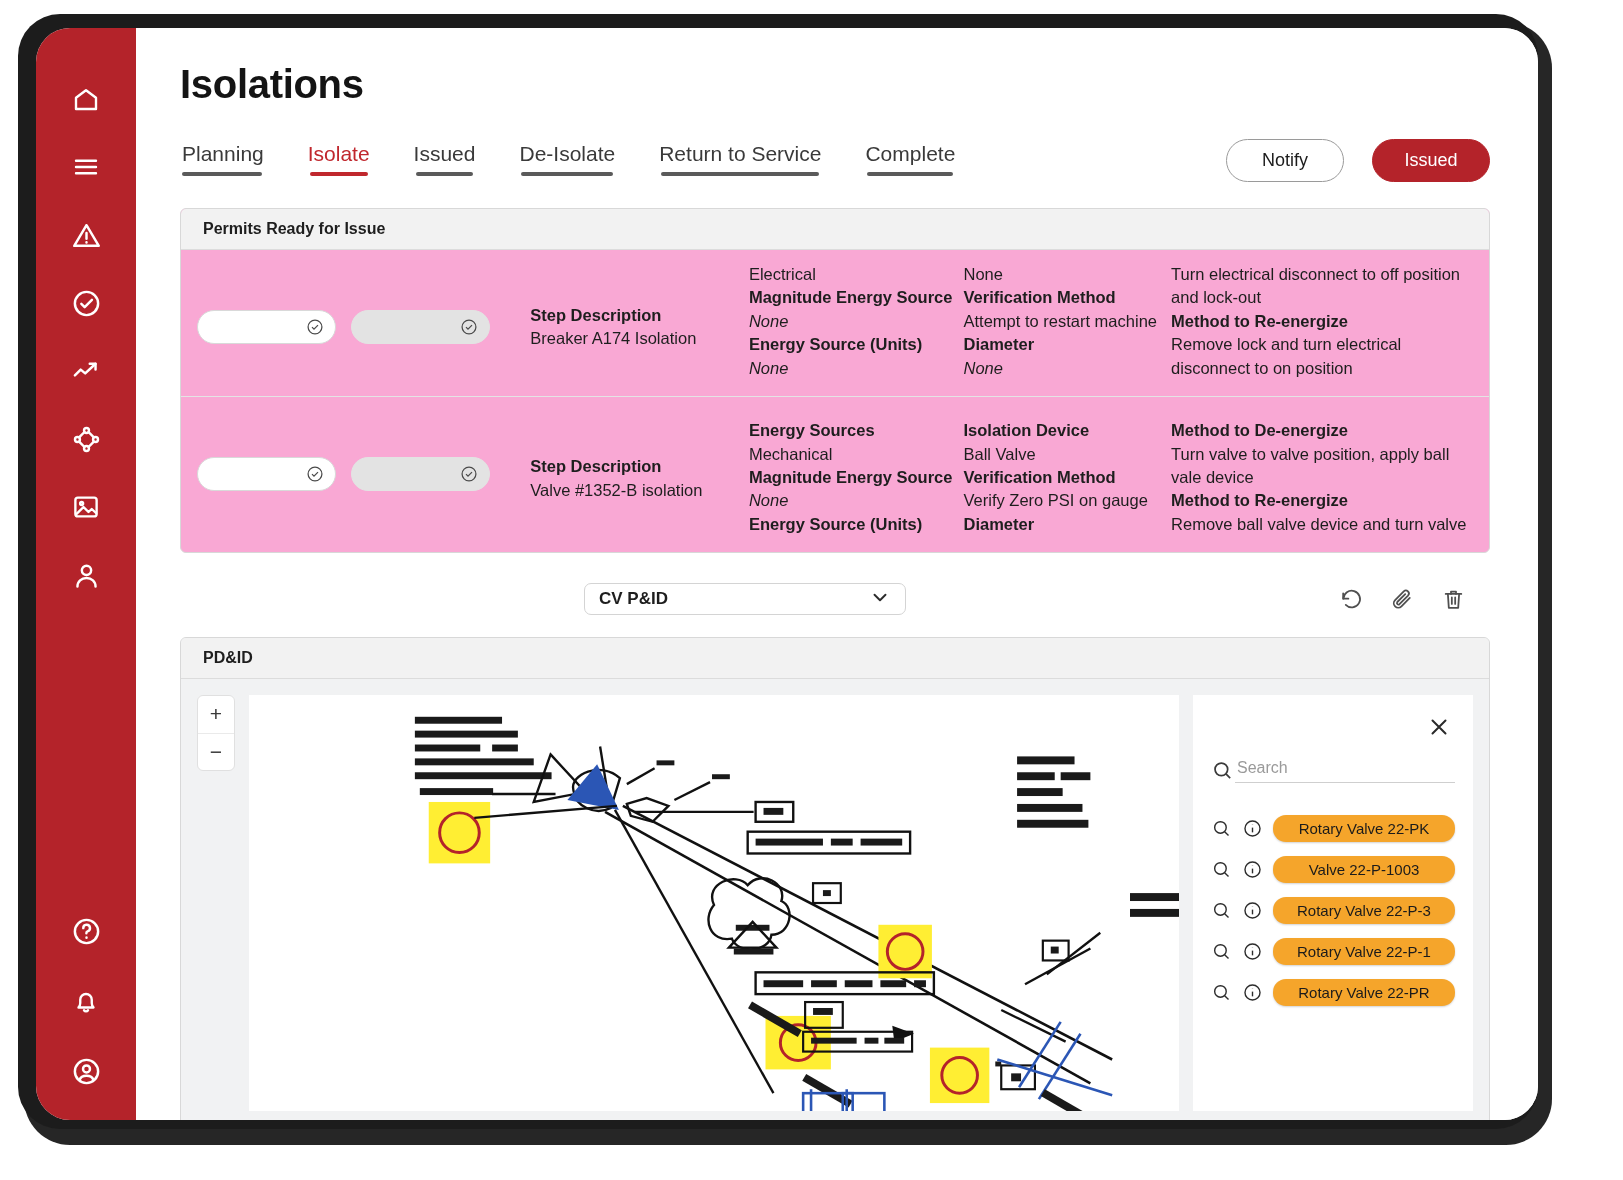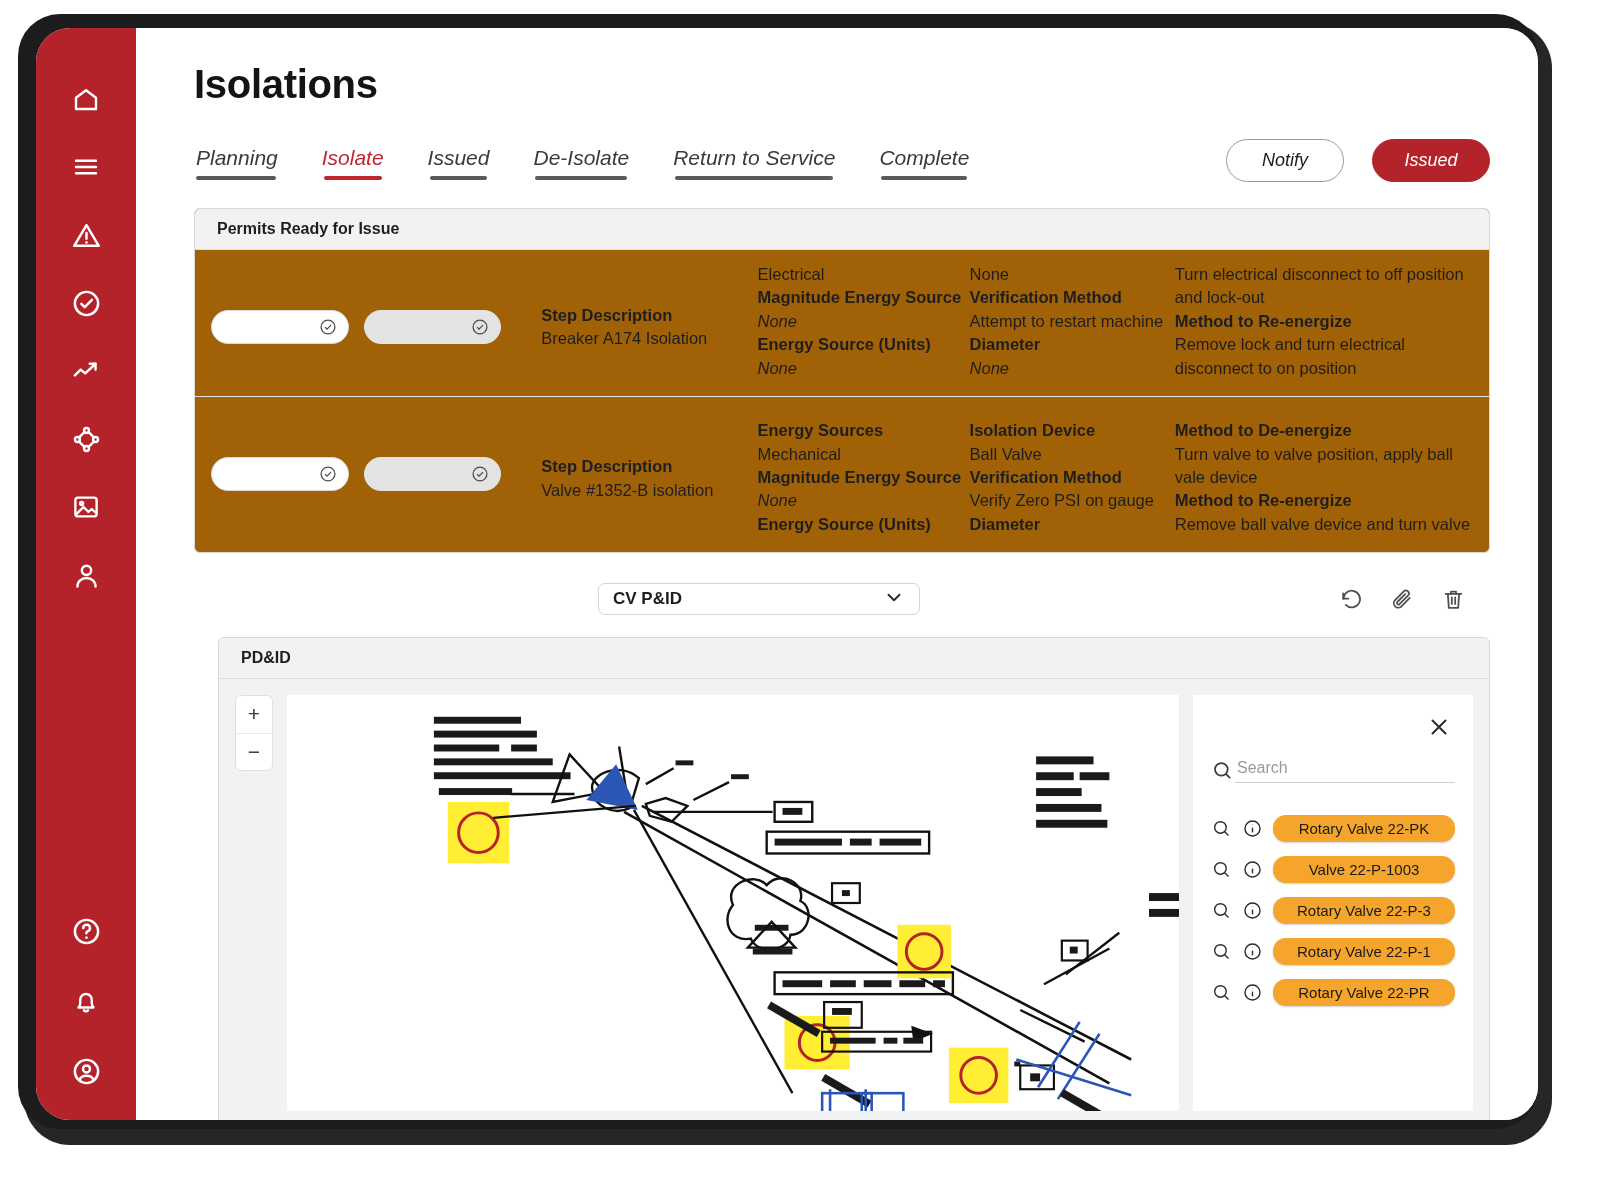--- a/index.html
+++ b/index.html
@@ -49,36 +49,35 @@
     display: flex; flex-direction: column; align-items: center;
   }
   .sb-bottom .sb-icon { margin-bottom: 24px; }
   .sb-bottom .sb-icon:last-child { margin-bottom: 0; }
   svg.wi { stroke: #ffffff; fill: none; stroke-width: 1.9; stroke-linecap: round; stroke-linejoin: round; }
 
   
   .main {
     flex: 1;
     background: #ffffff;
-    padding: 34px 48px 0 58px;
+    padding: 34px 48px 0 44px;
     position: relative;
     overflow: hidden;
   }
   .page-title {
     font-size: 40px;
     font-weight: 700;
     color: #141414;
     letter-spacing: -0.3px;
     margin-bottom: 30px;
   }
   .tabs-row {
     display: flex;
-    align-items: flex-end;
+    align-items: center;
     margin-bottom: 26px;
-    font-style: italic;
   }
   .tabs { display: flex; gap: 0; }
   .tab {
     font-size: 21px;
     color: #3a3a3a;
     padding: 0 22px 12px 0;
     margin-right: 22px;
     position: relative;
     cursor: pointer;
     white-space: nowrap;
@@ -104,21 +103,21 @@
     cursor: pointer;
   }
   .btn-outline { background: #fff; border: 1.4px solid #9a9a9a; color: #1c1c1c; }
   .btn-solid { background: #b4232a; color: #ffffff; border: 1.4px solid #b4232a; }
 
   
   .card {
     border: 1px solid #d8d8d8;
     border-radius: 6px;
     overflow: hidden;
-    background: #a16207;
+    background: #f9a8d4;
     margin-bottom: 24px;
   }
   .card-header {
     background: #f2f2f2;
     border-bottom: 1px solid #dcdcdc;
     padding: 11px 22px;
     font-size: 16px;
     font-weight: 700;
     color: #1e1e1e;
   }
@@ -183,21 +182,20 @@
     padding-right: 24px;
   }
   .tool-icons svg { stroke: #4f4f4f; fill: none; stroke-width: 1.7; stroke-linecap: round; stroke-linejoin: round; cursor: pointer; }
 
   
   .pid-card {
     border: 1px solid #d8d8d8;
     border-radius: 6px;
     overflow: hidden;
     background: #f1f2f3;
-    margin-left: 24px;
   }
   .pid-body { display: flex; height: 448px; position: relative; background: #f1f2f3; padding: 16px; }
   .zoom-ctl {
     width: 38px;
     background: #ffffff;
     border: 1px solid #e0e0e0;
     border-radius: 6px;
     height: 76px;
     display: flex; flex-direction: column;
     flex: 0 0 38px;

